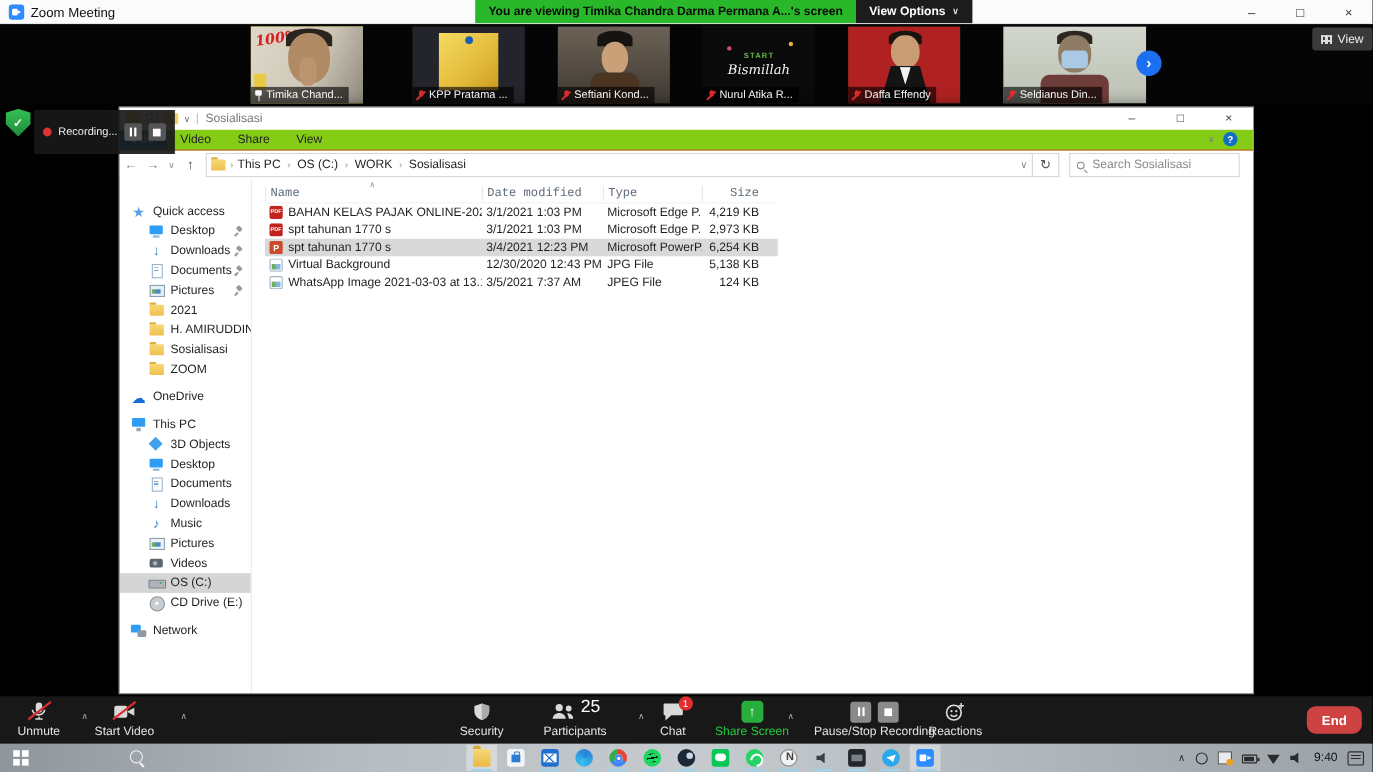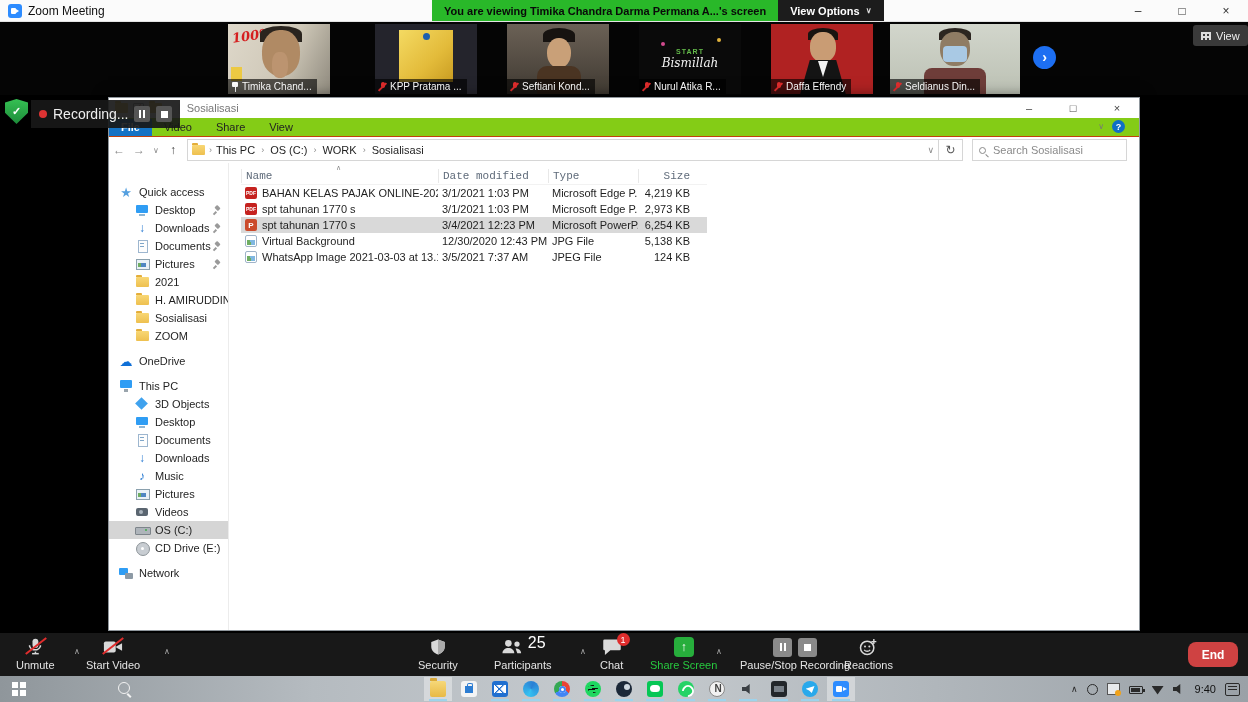--- a/index.html
+++ b/index.html
@@ -71,22 +71,22 @@
     color:#eee;font-size:11px;display:flex;align-items:center;gap:5px;}
   .gridic{display:inline-block;width:10px;height:8px;background:
     repeating-linear-gradient(90deg,#ddd 0 2px,transparent 2px 4px),
     repeating-linear-gradient(#ddd 0 2px,transparent 2px 4px);}
 
   
   .shared{position:absolute;left:0;top:95px;width:1248px;height:538px;background:#000;}
   .shieldbadge{position:absolute;left:5px;top:4px;width:23px;height:25px;z-index:30;
     background:linear-gradient(#35c053,#1d8c3a);clip-path:polygon(50% 0,100% 14%,100% 55%,50% 100%,0 55%,0 14%);
     display:flex;align-items:center;justify-content:center;color:#fff;font-size:11px;font-weight:bold;}
-  .recbar{position:absolute;left:31px;top:5px;height:28px;z-index:30;display:flex;align-items:center;gap:6px;
-    background:rgba(24,24,24,.92);padding:0 8px;color:#eee;font-size:14px;}
+  .recbar{position:absolute;left:31px;top:5px;height:40px;z-index:30;display:flex;align-items:center;gap:6px;
+    background:rgba(24,24,24,.92);padding:0 8px;color:#eee;font-size:10px;}
   .recdot{width:8px;height:8px;border-radius:50%;background:#d33;}
   .recbtn{width:16px;height:16px;border-radius:2px;background:#555;display:flex;align-items:center;justify-content:center;}
   .pauseg{display:inline-block;width:6px;height:8px;border-left:2px solid #fff;border-right:2px solid #fff;}
   .stopg{display:inline-block;width:7px;height:7px;background:#fff;}
 
   
   .explorer{position:absolute;left:108px;top:2px;width:1032px;height:534px;background:#fff;
     border:1px solid #8f969c;box-shadow:0 0 14px rgba(0,0,0,.6);font-size:11px;color:#1f1f1f;}
   .etitle{position:absolute;left:0;top:0;right:0;height:20px;display:flex;align-items:center;background:#fff;}
   .qat{display:flex;align-items:center;gap:5px;padding-left:6px;color:#555;}
@@ -336,21 +336,21 @@
           <span class="head"></span>
           <span class="suit"></span>
           <span class="shirt"></span>
       </div>
       <span class="nb">
         <span class="micoff"></span>
         <span>Daffa Effendy</span>
       </span>
     </div>
 
-    <div class="thumb" style="left:890px;width:130px;">
+    <div class="thumb" style="left:912px;width:130px;">
       <div class="scene sc-seldi">
         <span class="hair"></span>
           <span class="head"></span>
           <span class="mask"></span>
           <span class="body"></span>
       </div>
       <span class="nb">
         <span class="micoff"></span>
         <span>Seldianus Din...</span>
       </span>

